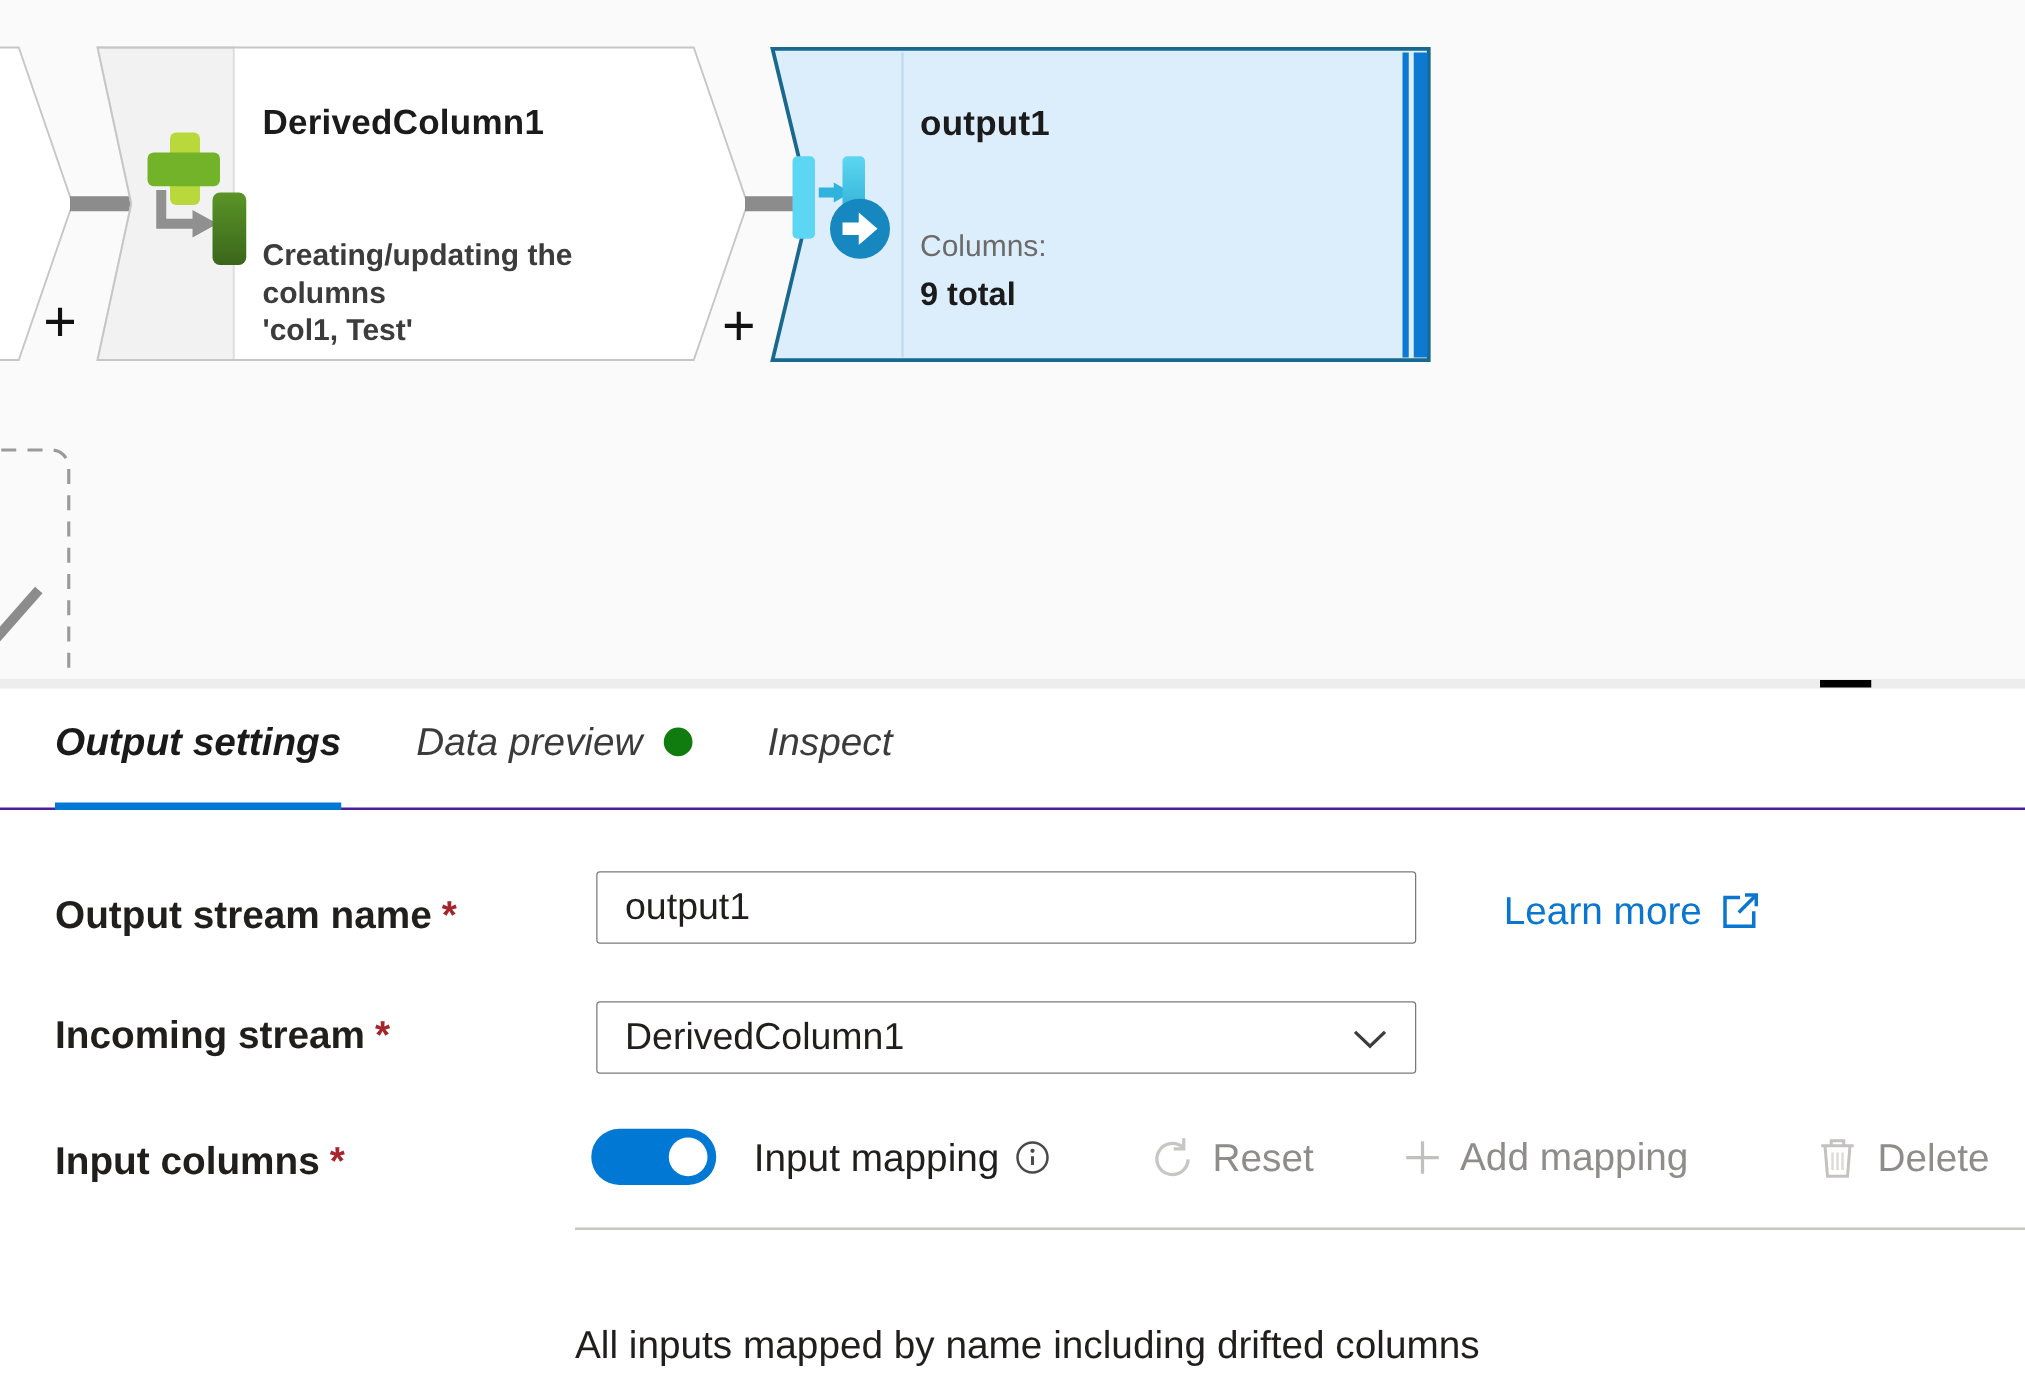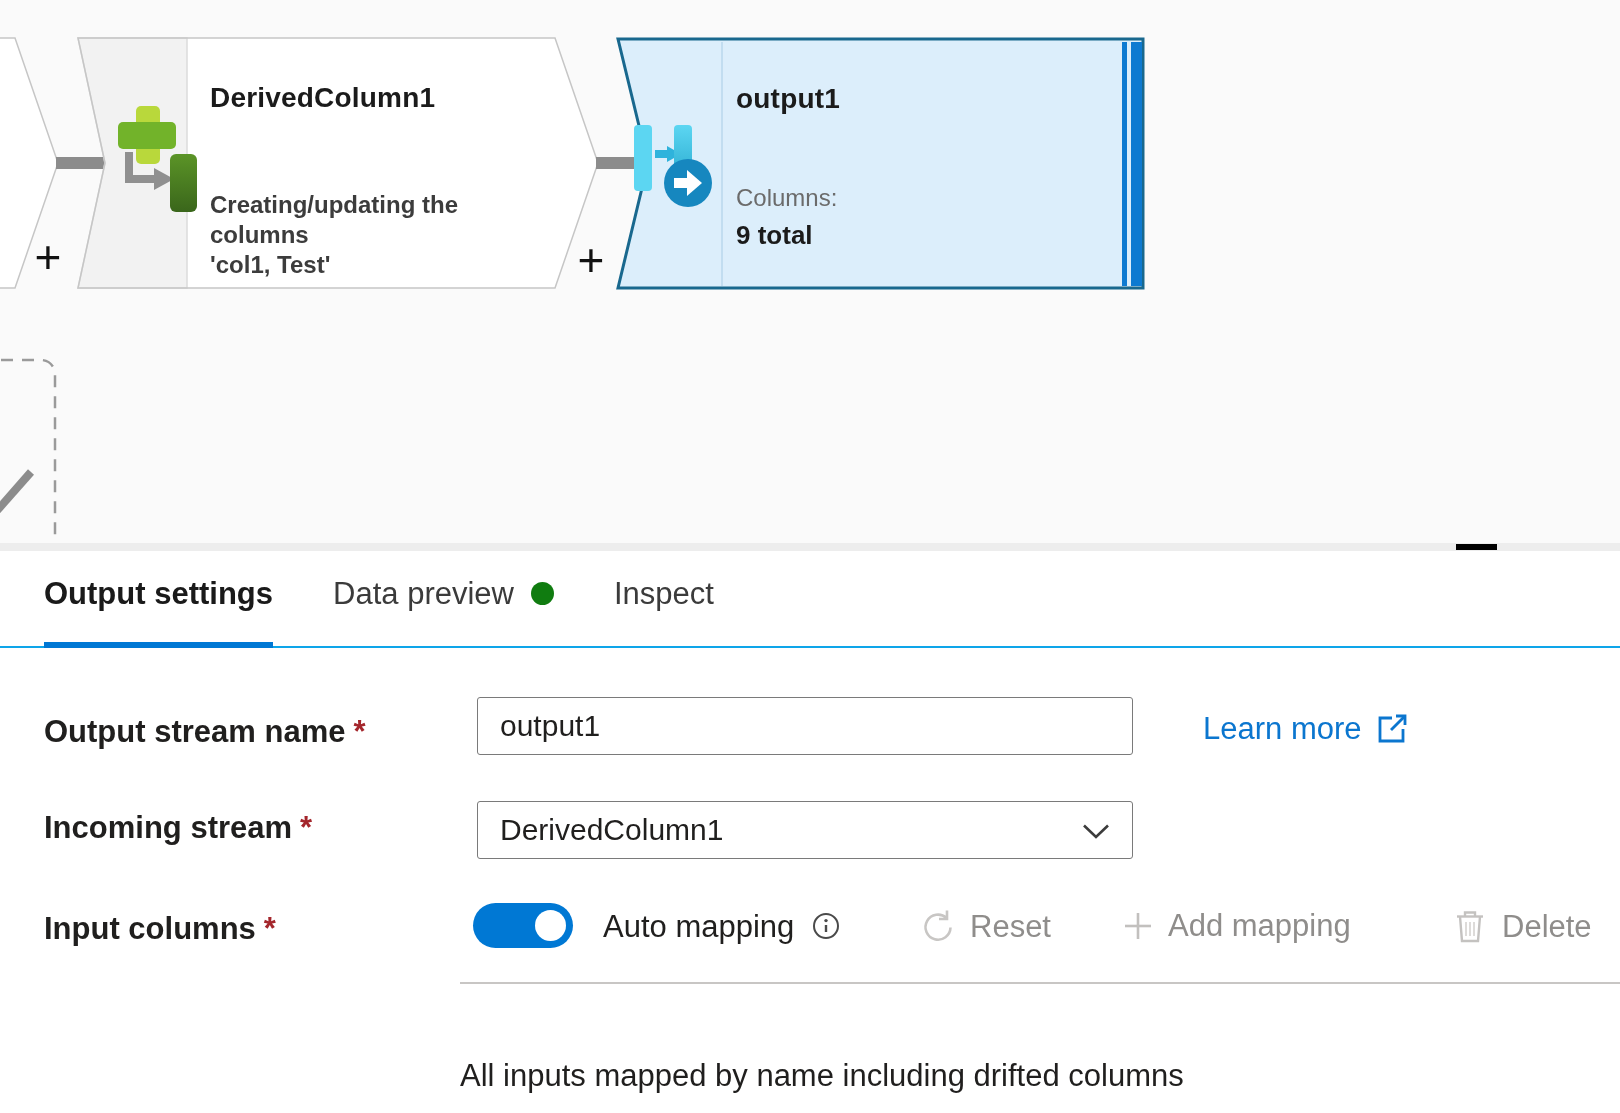--- a/index.html
+++ b/index.html
@@ -15,21 +15,21 @@
   .node-sub-label { font-size:24px; color:#6b6b6b; }
   .node-sub-value { font-size:26px; font-weight:700; color:#1b1b1b; margin-top:4px; }
 
   
   .divider { position:absolute; left:0; top:543px; width:1620px; height:8px; background:#ededed; }
   .divider-grip { position:absolute; left:1456px; top:1px; width:41px; height:6px; background:#000; }
 
   
   .panel { position:absolute; left:0; top:551px; width:1620px; height:562px; background:#fff; }
 
-  .tabbar { position:absolute; left:0; top:0; width:1620px; height:97px; border-bottom:2px solid #0ea5e9; display:flex; align-items:center; padding-left:44px; }
+  .tabbar { position:absolute; left:0; top:0; width:1620px; height:97px; border-bottom:2px solid #4c1d95; display:flex; align-items:center; padding-left:44px;font-style:italic; }
   .tab { position:relative; height:100%; display:flex; align-items:center; margin-right:60px; font-size:31px; color:#3b3b3b; padding-bottom:10px; cursor:pointer; }
   .tab.active { font-weight:700; color:#1a1a1a; }
   .tab.active .tab-underline { position:absolute; left:0; right:0; bottom:-2px; height:6px; background:#0078d4; }
   .status-dot { width:23px; height:23px; border-radius:50%; margin-left:17px; }
 
   .form-label { position:absolute; left:44px; font-size:31px; font-weight:700; color:#201f1e; }
   .req { color:#a4262c; font-weight:700; margin-left:8px; }
 
   .text-input { position:absolute; left:477px; width:656px; height:58px; border:1.5px solid #7a7a7a; border-radius:3px; background:#fff; font-size:30px; color:#201f1e; padding:0 22px; font-family:inherit; }
   .dropdown { position:absolute; left:477px; width:656px; height:58px; border:1.5px solid #7a7a7a; border-radius:3px; background:#fff; display:flex; align-items:center; padding:0 22px; font-size:30px; color:#201f1e; cursor:pointer; }
@@ -159,21 +159,21 @@
     </svg>
   </div>
 
   <div class="form-label" style="top:360px;">
     <span>Input columns</span><span class="req">*</span>
   </div>
 
   <div class="toggle" aria-checked="true">
     <div class="toggle-knob"></div>
   </div>
-  <div class="toggle-label">Auto mapping</div>
+  <div class="toggle-label">Input mapping</div>
   <svg class="info-icon" width="28" height="28" viewBox="0 0 28 28">
     <circle cx="14" cy="14" r="12" fill="none" stroke="#4a4a4a" stroke-width="2"></circle>
     <line x1="14" y1="13" x2="14" y2="20" stroke="#4a4a4a" stroke-width="2.4"></line>
     <circle cx="14" cy="8.6" r="1.7" fill="#4a4a4a"></circle>
   </svg>
 
   <div class="tool-btn" style="left:920px; top:357px;">
     <svg width="36" height="37" viewBox="0 0 36 37">
       <path d="M 26.5,10 A 12.5,12.5 0 1 0 30.5,19.5" fill="none" stroke="#c8c6c4" stroke-width="2.6"></path>
       <path d="M 27,2.5 L 27,11 L 19,11" fill="none" stroke="#c8c6c4" stroke-width="2.6"></path>

